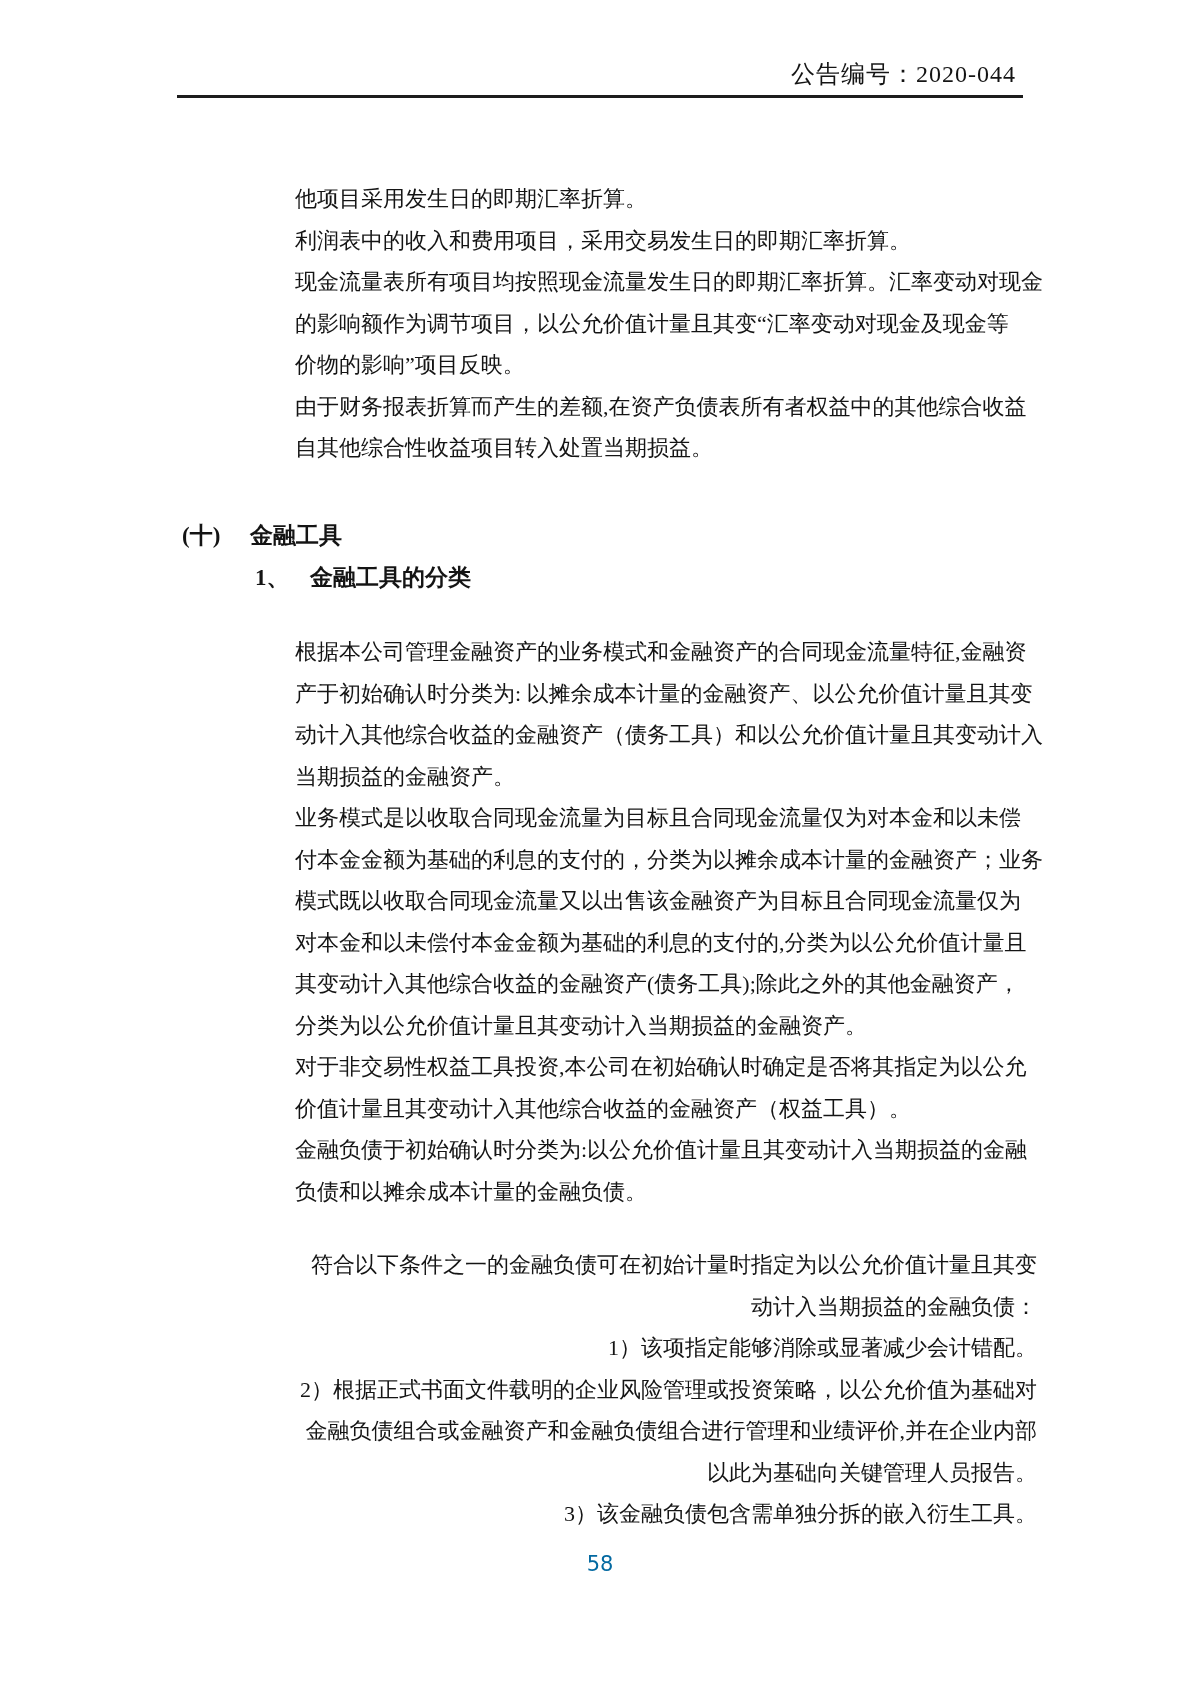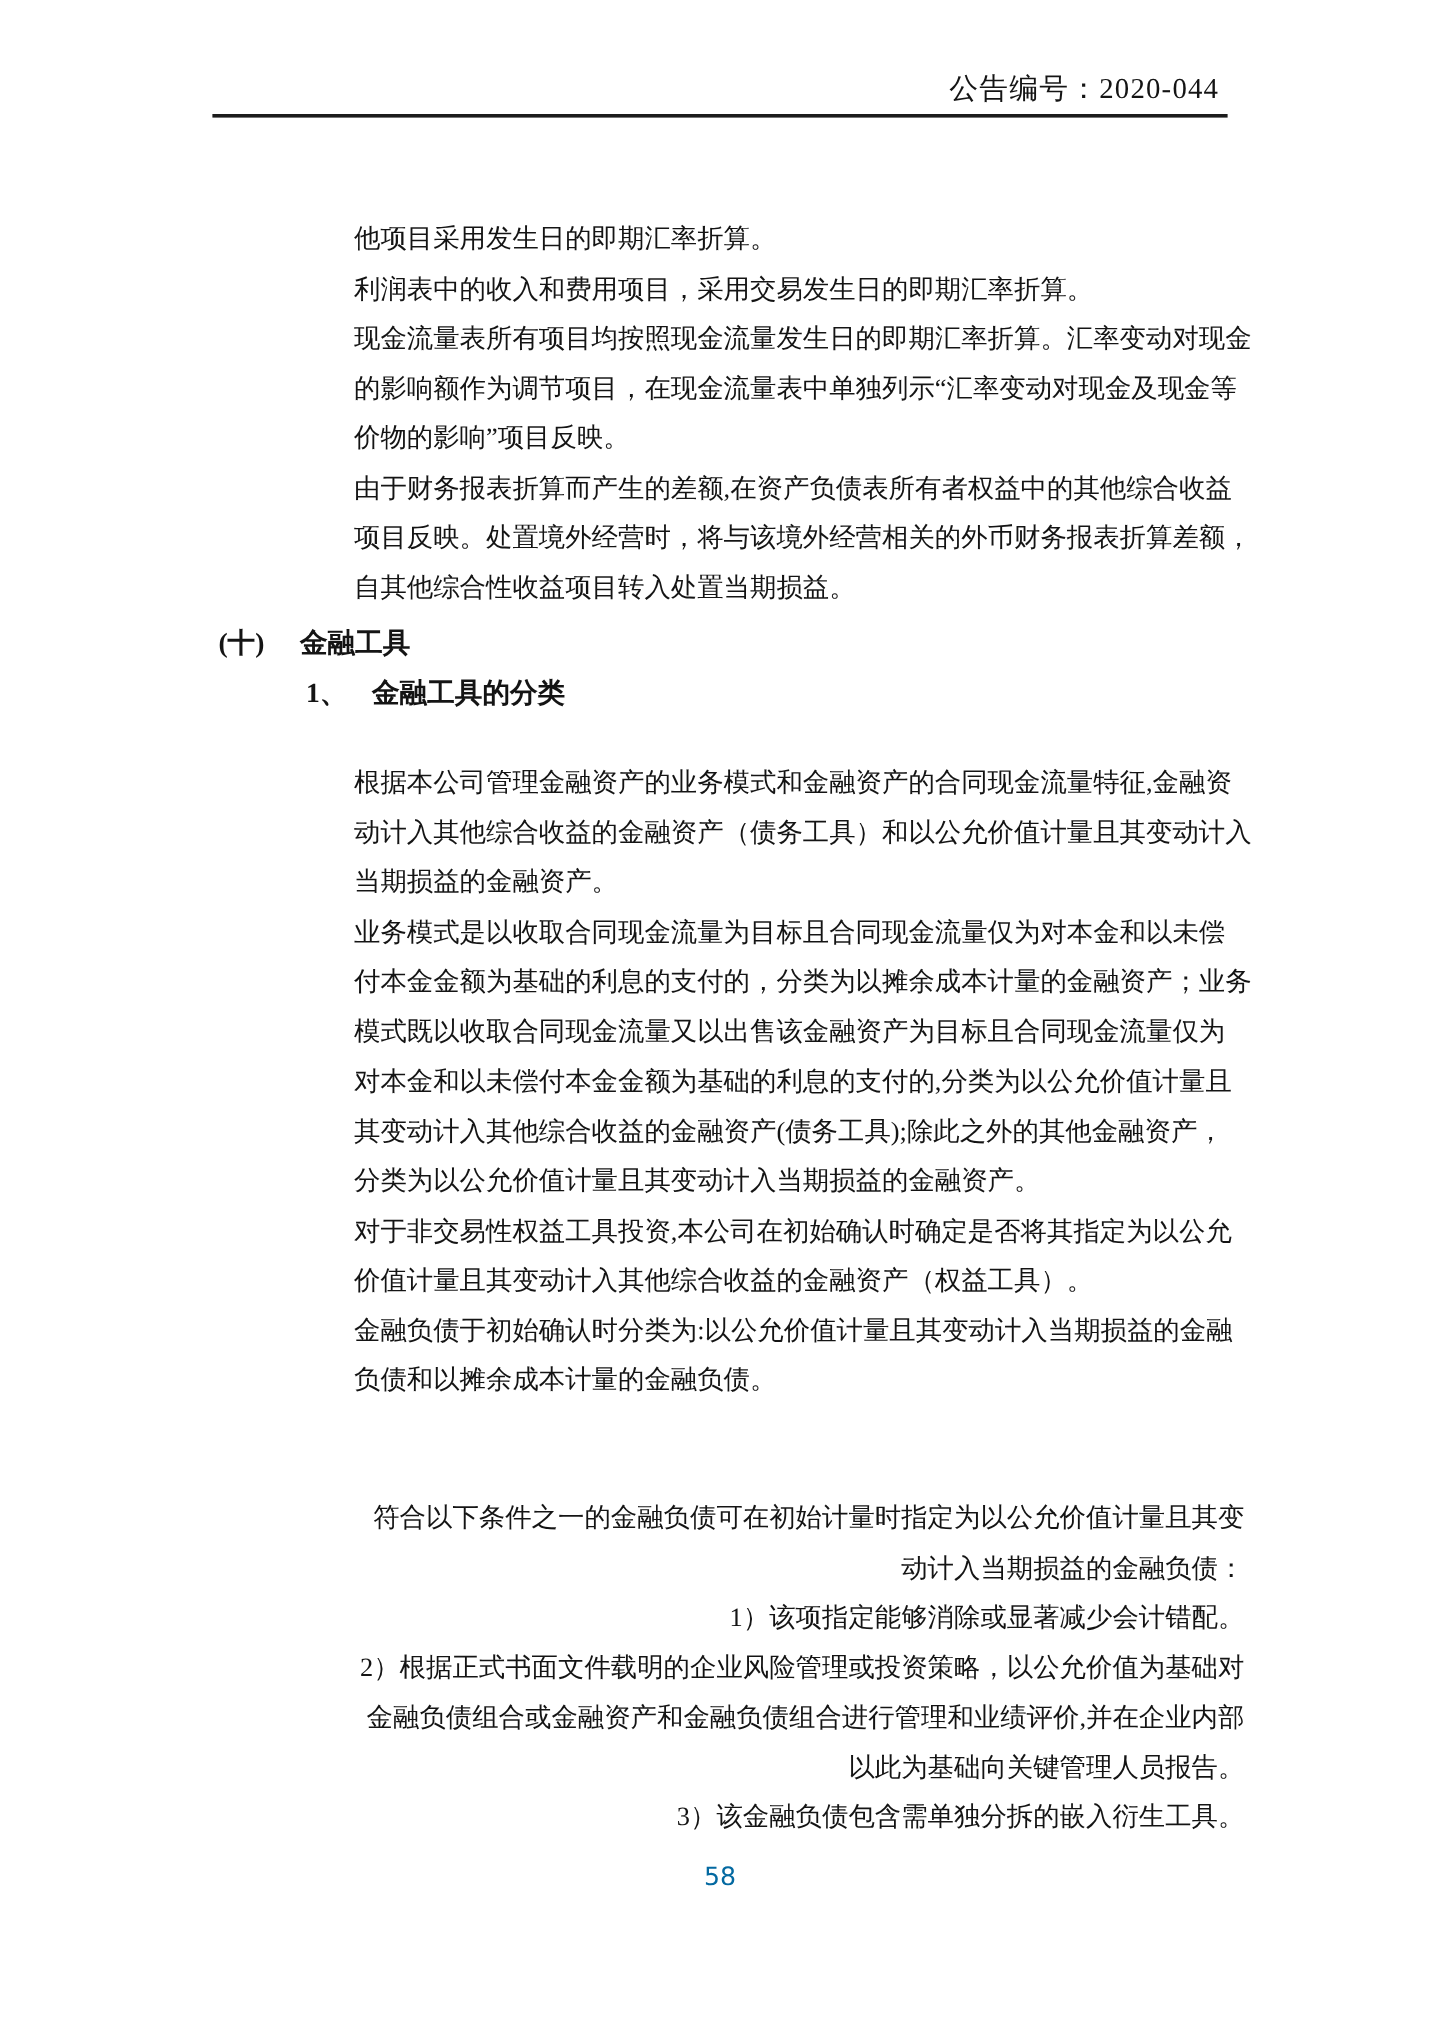--- a/index.html
+++ b/index.html
@@ -73,37 +73,37 @@
 
 <div class="page">
 
   <div class="header-num">公告编号：2020-044</div>
   <div class="rule"></div>
 
   <div class="textblock" id="intro-block">
     <div class="line">他项目采用发生日的即期汇率折算。</div>
     <div class="line">利润表中的收入和费用项目，采用交易发生日的即期汇率折算。</div>
     <div class="line">现金流量表所有项目均按照现金流量发生日的即期汇率折算。汇率变动对现金</div>
-    <div class="line">的影响额作为调节项目，在现金流量表中单独列示“汇率变动对现金及现金等</div>
+    <div class="line">的影响额作为调节项目，以公允价值计量且其变“汇率变动对现金及现金等</div>
     <div class="line">价物的影响”项目反映。</div>
     <div class="line">由于财务报表折算而产生的差额,在资产负债表所有者权益中的其他综合收益</div>
-    <div class="line">项目反映。处置境外经营时，将与该境外经营相关的外币财务报表折算差额，</div>
     <div class="line">自其他综合性收益项目转入处置当期损益。</div>
   </div>
 
   <div class="heading" id="section-heading">
     <span class="marker">(十)</span><span>金融工具</span>
   </div>
 
   <div class="heading" id="subsection-heading">
     <span class="marker">1、</span><span>金融工具的分类</span>
   </div>
 
   <div class="textblock" id="body-block">
     <div class="line">根据本公司管理金融资产的业务模式和金融资产的合同现金流量特征,金融资</div>
+    <div class="line">产于初始确认时分类为: 以摊余成本计量的金融资产、以公允价值计量且其变</div>
     <div class="line">动计入其他综合收益的金融资产（债务工具）和以公允价值计量且其变动计入</div>
     <div class="line">当期损益的金融资产。</div>
     <div class="line">业务模式是以收取合同现金流量为目标且合同现金流量仅为对本金和以未偿</div>
     <div class="line">付本金金额为基础的利息的支付的，分类为以摊余成本计量的金融资产；业务</div>
     <div class="line">模式既以收取合同现金流量又以出售该金融资产为目标且合同现金流量仅为</div>
     <div class="line">对本金和以未偿付本金金额为基础的利息的支付的,分类为以公允价值计量且</div>
     <div class="line">其变动计入其他综合收益的金融资产(债务工具);除此之外的其他金融资产，</div>
     <div class="line">分类为以公允价值计量且其变动计入当期损益的金融资产。</div>
     <div class="line">对于非交易性权益工具投资,本公司在初始确认时确定是否将其指定为以公允</div>
     <div class="line">价值计量且其变动计入其他综合收益的金融资产（权益工具）。</div>

